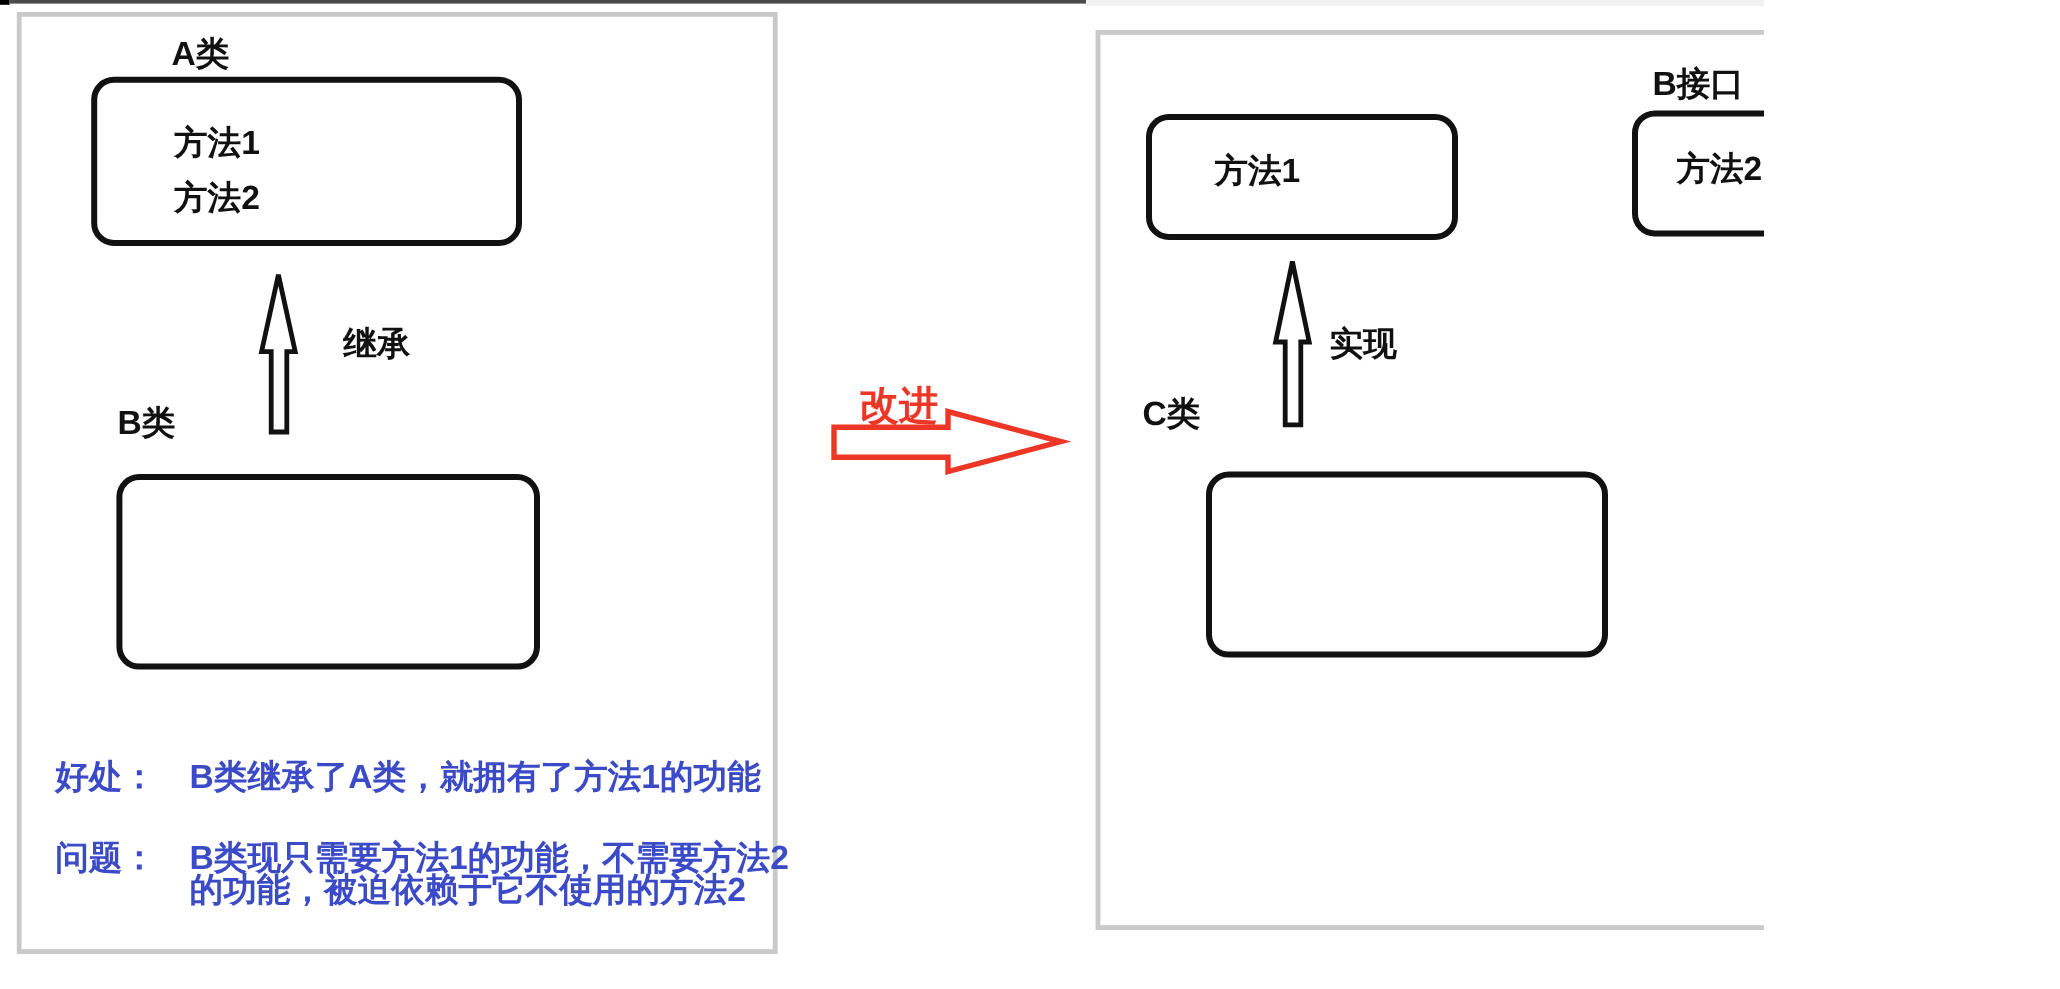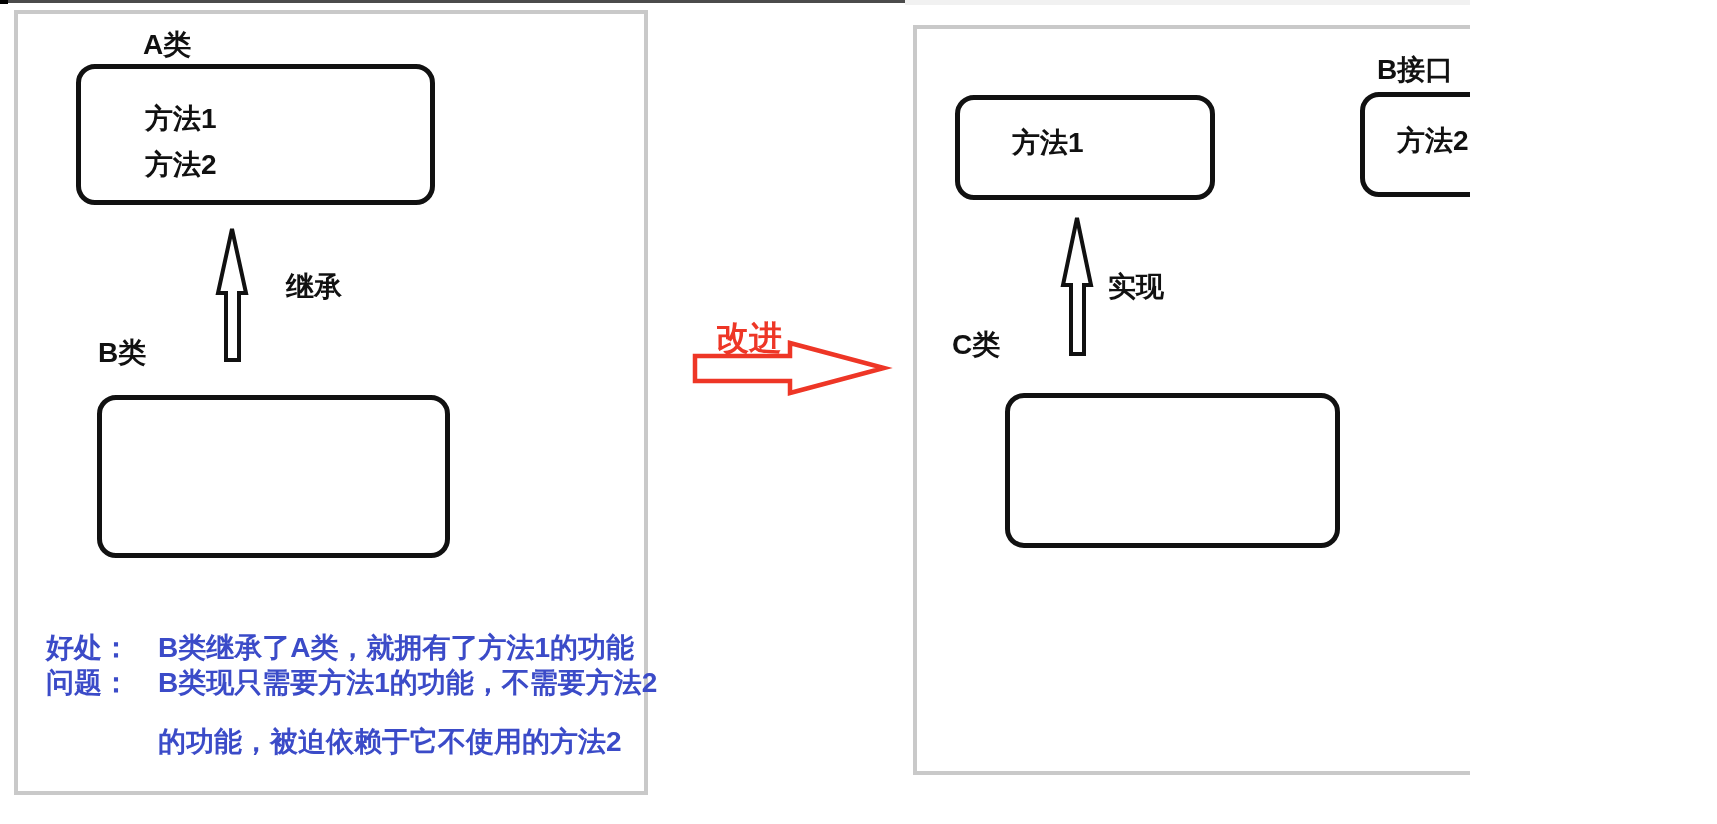--- a/index.html
+++ b/index.html
@@ -41,21 +41,21 @@
   .m-ia{left:1012px;top:128px;}
   .m-ib{left:1397px;top:126px;}
   .lbl-improve{
     position:absolute;left:716px;top:288px;font-weight:bold;font-size:33px;
     line-height:1.05;white-space:nowrap;margin-top:33px;
   }
   .note{
     position:absolute;font-weight:bold;font-size:28px;line-height:1.05;white-space:nowrap;text-align:center;
   }
   .note-1{left:46px;top:633px;}
-  .note-2{left:46px;top:668px;}
+  .note-2{left:46px;top:700px;}
   .note-3{left:130px;top:727px;margin-left:28px;}
   .arrows{position:absolute;left:0;top:0;width:1717px;height:824px;pointer-events:none;}
   .artifact-cap{position:absolute;left:0;top:0;width:8px;height:4px;background:#000;}
   .artifact-bar-dark{position:absolute;left:8px;top:0;width:897px;height:3px;background:#4b4b4b;}
   .artifact-bar-light{position:absolute;left:905px;top:0;width:812px;height:5px;background:#f1f1f1;}
 </style>
 </head>
 <body>
 
 <div class="stage">

